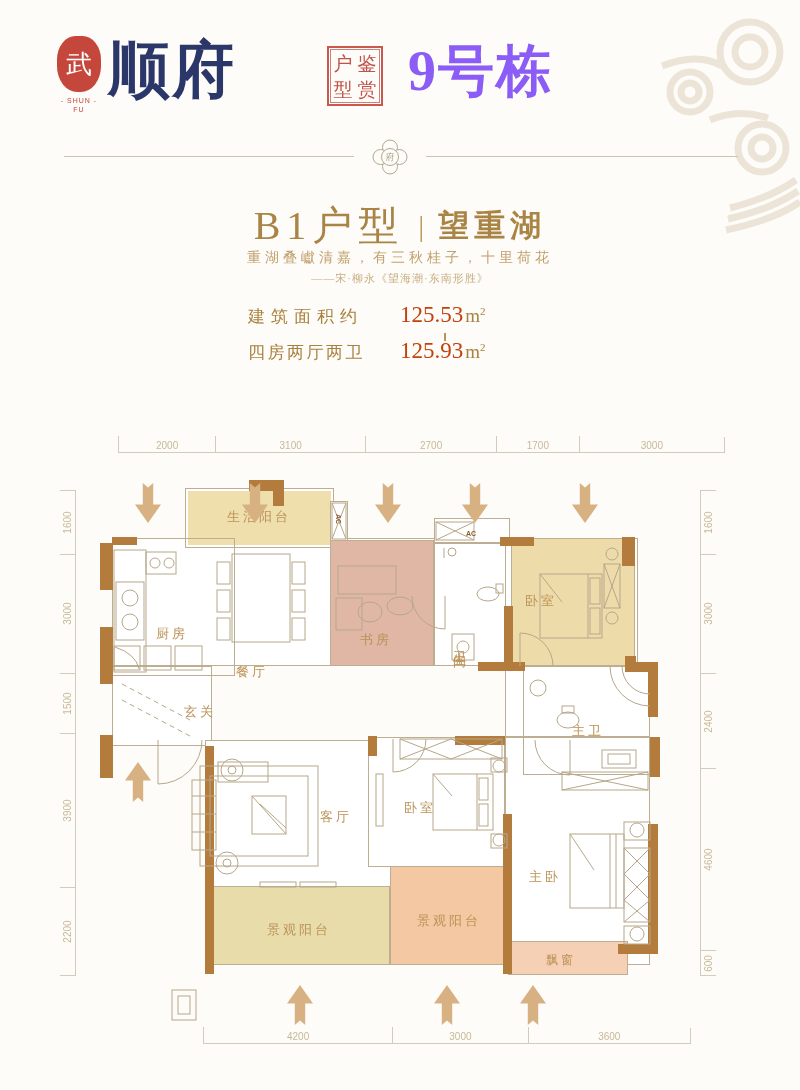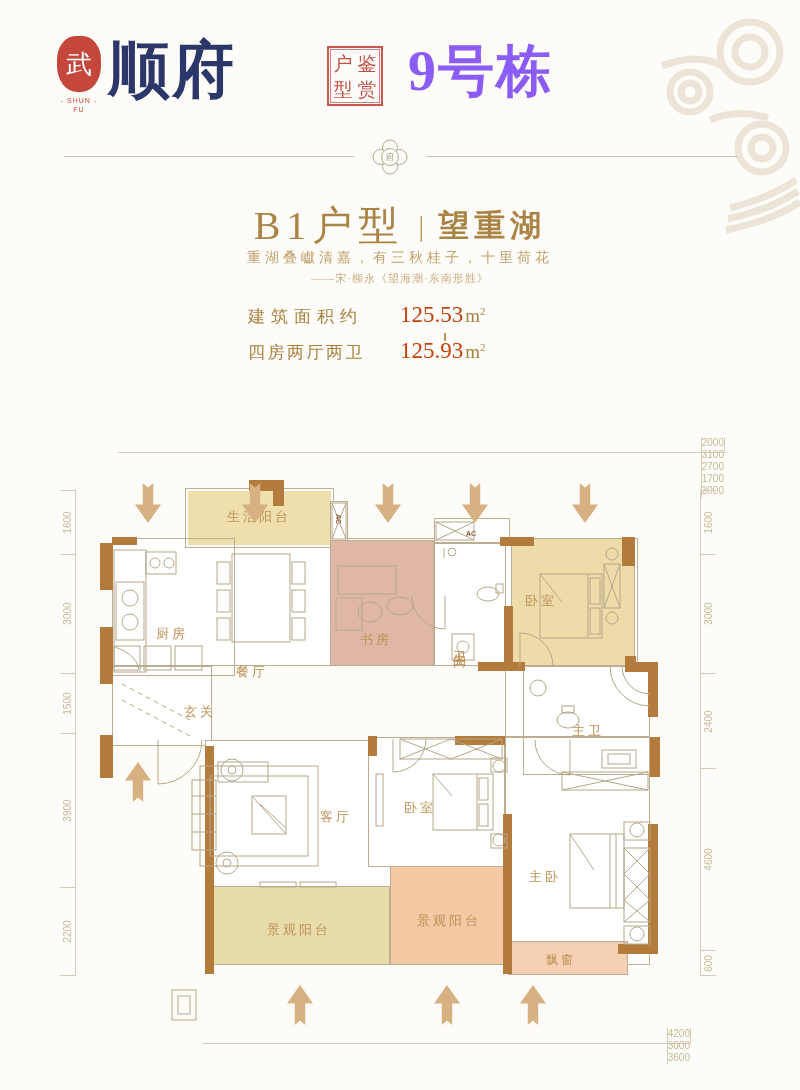--- a/index.html
+++ b/index.html
@@ -46,21 +46,21 @@
   
   .wall{position:absolute;background:#b47c3c;}
   .rm{position:absolute;border:1px solid #bdae92;background:#fff;box-sizing:border-box;}
   .rm-t{background:transparent;}
   .fillbox{position:absolute;box-sizing:border-box;}
   .rlabel{position:absolute;transform:translate(-50%,-50%);color:#bb9257;font-size:13px;
         letter-spacing:3px;white-space:nowrap;font-family:"Liberation Serif",serif;}
   .rlabel.vert{writing-mode:vertical-rl;letter-spacing:2px;}
   .aclabel{position:absolute;color:#8b5a2b;font-size:7px;font-weight:700;letter-spacing:0;}
   .aclabel.vert{writing-mode:vertical-rl;}
-  .dim{position:absolute;display:flex;color:#c8b996;font-size:10px;flex-direction:column;}
+  .dim{position:absolute;display:flex;color:#c8b996;font-size:10px;}
   .dim-h{border-bottom:1px solid #d4ccba;border-right:1px solid #d4ccba;align-items:flex-end;height:15px;}
   .dim-h .dcell{flex-basis:0;border-left:1px solid #d4ccba;display:flex;align-items:flex-end;
         justify-content:center;height:15px;padding-bottom:1px;}
   .dim-v{flex-direction:column;width:15px;}
   .dim-v .dcell{flex-basis:0;border-top:1px solid #d4ccba;display:flex;align-items:center;justify-content:center;}
   .dim-v .dcell:last-child{border-bottom:1px solid #d4ccba;}
   .dim-vl{border-right:1px solid #d4ccba;}
   .dim-vr{border-left:1px solid #d4ccba;}
   .dim-v .dcell span{transform:rotate(-90deg);white-space:nowrap;display:block;}
   .arrowD,.arrowU{position:absolute;width:26px;height:40px;background:#d8b183;}

